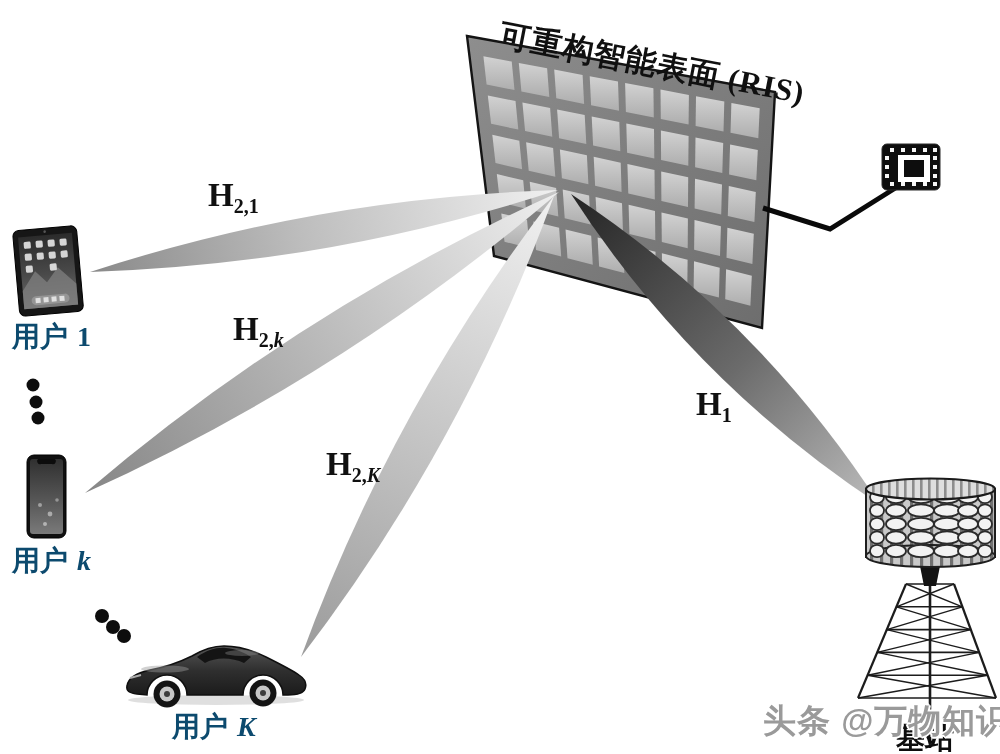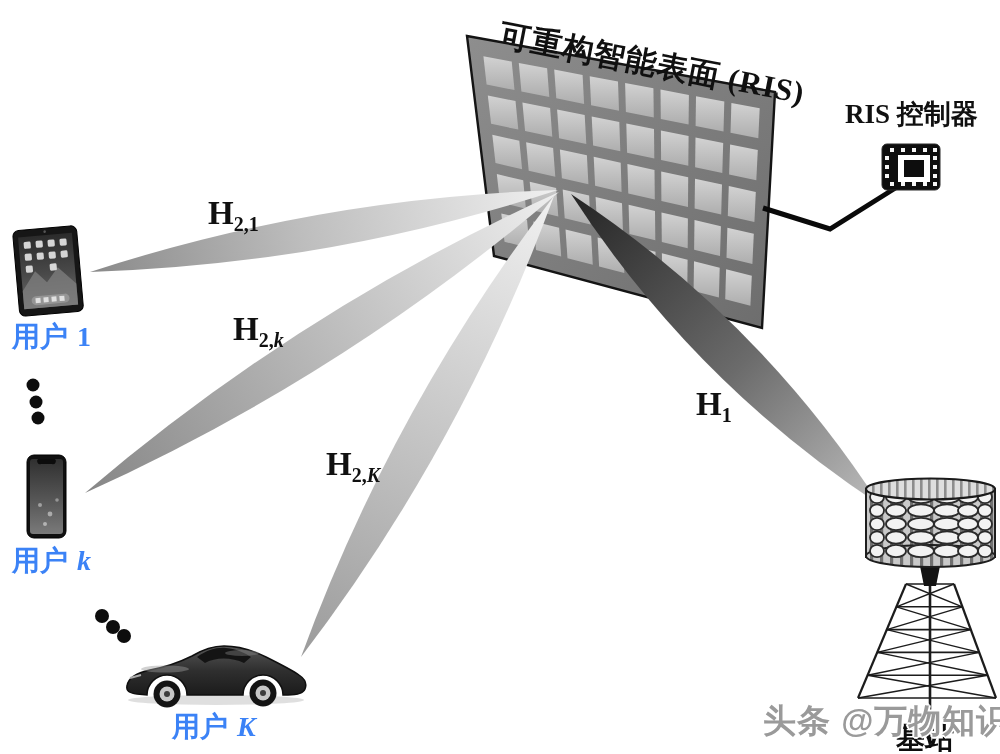--- a/index.html
+++ b/index.html
@@ -6,23 +6,23 @@
   .canvas{position:relative;width:1000px;height:754px;background:#fff;overflow:hidden;
           font-family:"Liberation Sans",sans-serif;}
   svg.scene{position:absolute;left:0;top:0;}
   .lbl{position:absolute;color:#101010;white-space:nowrap;}
   .title{left:504px;top:14px;font-family:"Liberation Serif",serif;font-weight:bold;
          font-size:31px;letter-spacing:1px;transform:rotate(11deg);transform-origin:0 0;}
   .ctrl-lbl{left:845px;top:96px;font-family:"Liberation Serif",serif;font-weight:bold;font-size:27px;}
   .h-lbl{font-family:"Liberation Serif",serif;font-weight:bold;font-size:33px;}
   .h-lbl sub{font-size:20px;vertical-align:-7px;}
   .h-lbl i{font-family:"Liberation Serif",serif;}
-  .h21{left:208px;top:195px;} .h2k{left:233px;top:311px;}
+  .h21{left:208px;top:177px;} .h2k{left:233px;top:311px;}
   .h2K{left:326px;top:446px;} .h1{left:696px;top:386px;text-align:center;}
-  .user-lbl{font-weight:bold;font-size:28px;color:#3b82f6;}
+  .user-lbl{font-weight:bold;font-size:28px;color:#0c4a6e;}
   .user-lbl .idx{margin-left:9px;font-family:"Liberation Serif",serif;}
   .idx-italic{font-style:italic;}
   .user1{left:12px;top:318px;} .userk{left:12px;top:542px;} .userK{left:172px;top:708px;}
   .bs-lbl{left:896px;top:719px;font-weight:bold;font-size:29px;color:#0d0d0d;z-index:2;}
   .watermark{left:763px;top:699px;font-weight:bold;font-size:33px;letter-spacing:1px;
              color:#9a9a9a;z-index:3;
              text-shadow:-2px 0 0 #fff,2px 0 0 #fff,0 -2px 0 #fff,0 2px 0 #fff,
                          -1px -1px 0 #fff,1px 1px 0 #fff,-1px 1px 0 #fff,1px -1px 0 #fff;}
 </style>
 </head>
@@ -285,21 +285,20 @@
           <ellipse cx="985" cy="524" rx="7" ry="6.2" fill="#f2f2f2" stroke="#2b2b2b" stroke-width="1.8"></ellipse>
           <ellipse cx="985" cy="537.5" rx="7" ry="6.2" fill="#f2f2f2" stroke="#2b2b2b" stroke-width="1.8"></ellipse>
           <ellipse cx="985" cy="551" rx="7" ry="6.2" fill="#f2f2f2" stroke="#2b2b2b" stroke-width="1.8"></ellipse>
         </g>
       <ellipse cx="930.5" cy="489" rx="64.5" ry="10.5" fill="url(#stripesLight)" stroke="#1a1a1a" stroke-width="2.2"></ellipse>
     </g>
   </svg>
 
   <div class="lbl title">可重构智能表面 (RIS)</div>
 
-  <div class="lbl ctrl-lbl">RIS 控制器</div>
 
   <div class="lbl h-lbl h21"><span>H</span><sub>2,1</sub></div>
 
   <div class="lbl h-lbl h2k"><span>H</span><sub><span>2,</span><i>k</i></sub></div>
 
   <div class="lbl h-lbl h2K"><span>H</span><sub><span>2,</span><i>K</i></sub></div>
 
   <div class="lbl h-lbl h1"><span>H</span><sub>1</sub></div>
 
   <div class="lbl user-lbl user1"><span>用户</span><span class="idx">1</span></div>

